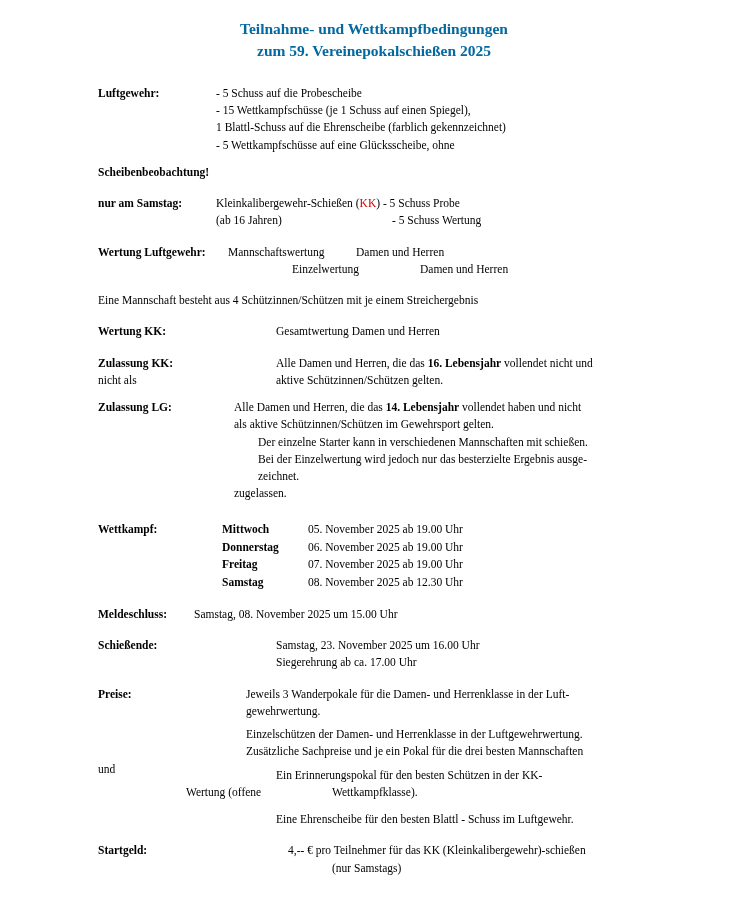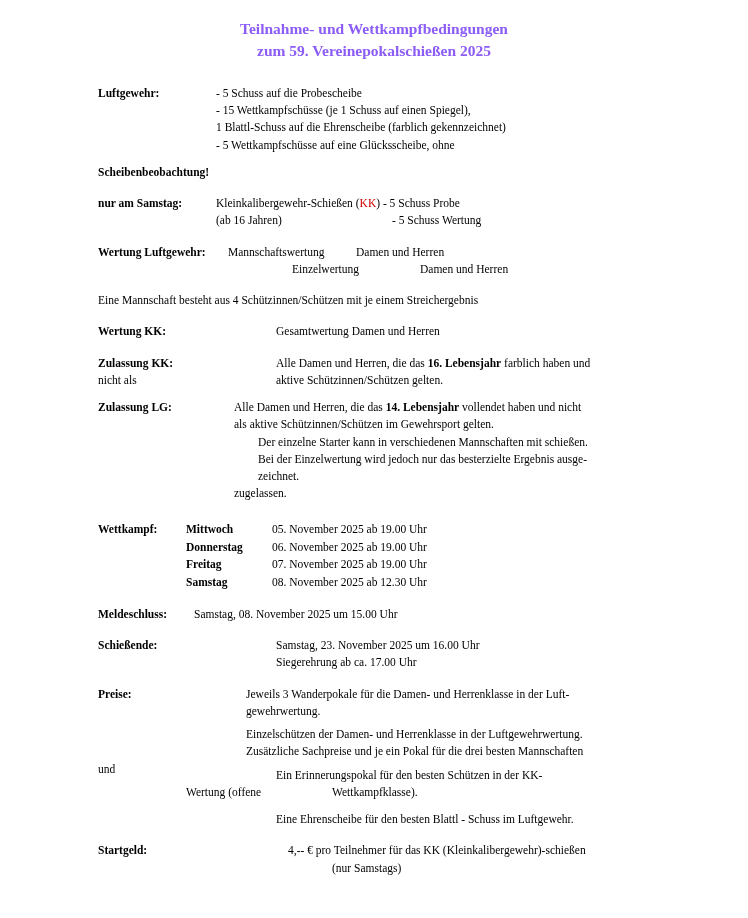--- a/index.html
+++ b/index.html
@@ -17,21 +17,21 @@
     overflow: hidden;
   }
   .page {
     position: relative;
     width: 748px;
     height: 918px;
     padding: 0;
   }
   .title {
     text-align: center;
-    color: #8b5cf6;
+    color: #0369a1;
     font-weight: bold;
     font-size: 15.5px;
     line-height: 1.45;
     margin-top: 18px;
     margin-bottom: 0;
   }
   .title div { white-space: nowrap; }
 
   .content {
     margin-left: 98px;
@@ -53,21 +53,21 @@
     flex: 1 1 auto;
     line-height: 1.5;
   }
   .u { }
   .b { font-weight: bold; }
   .red { color: #cc0000; }
   .sp-6 { height: 6px; }
   .sp-10 { height: 10px; }
   .sp-14 { height: 14px; }
   .sp-18 { height: 18px; }
-  .wk-table { display: flex; }
+  .wk-table { display: flex; margin-left: 36px; }
   .wk-day { width: 86px; flex: 0 0 86px; font-weight: bold; line-height: 1.55; }
   .wk-date { line-height: 1.55; font-weight: normal; }
 </style>
 </head>
 <body>
 
 <div class="page">
 
   <div class="title">
     <div>Teilnahme- und Wettkampfbedingungen</div>
@@ -135,21 +135,21 @@
     </div>
 
     <div class="sp-14"></div>
 
     <div class="row">
       <div class="lbl">
         <div class="u">Zulassung KK:</div>
         <div style="font-weight:normal">nicht als</div>
       </div>
       <div class="val" style="padding-left:60px">
-        <div><span>Alle Damen und Herren, die das </span><span class="u b">16. Lebensjahr</span><span> farblich haben und</span></div>
+        <div><span>Alle Damen und Herren, die das </span><span class="u b">16. Lebensjahr</span><span> vollendet nicht und</span></div>
         <div><span class="u">aktive Schützinnen/Schützen</span><span> gelten.</span></div>
       </div>
     </div>
 
     <div class="sp-10"></div>
 
     <div class="row">
       <div class="lbl u">Zulassung LG:</div>
       <div class="val" style="padding-left:18px">
         <div><span>Alle Damen und Herren, die das </span><span class="u b">14. Lebensjahr</span><span> vollendet haben und nicht</span></div>

